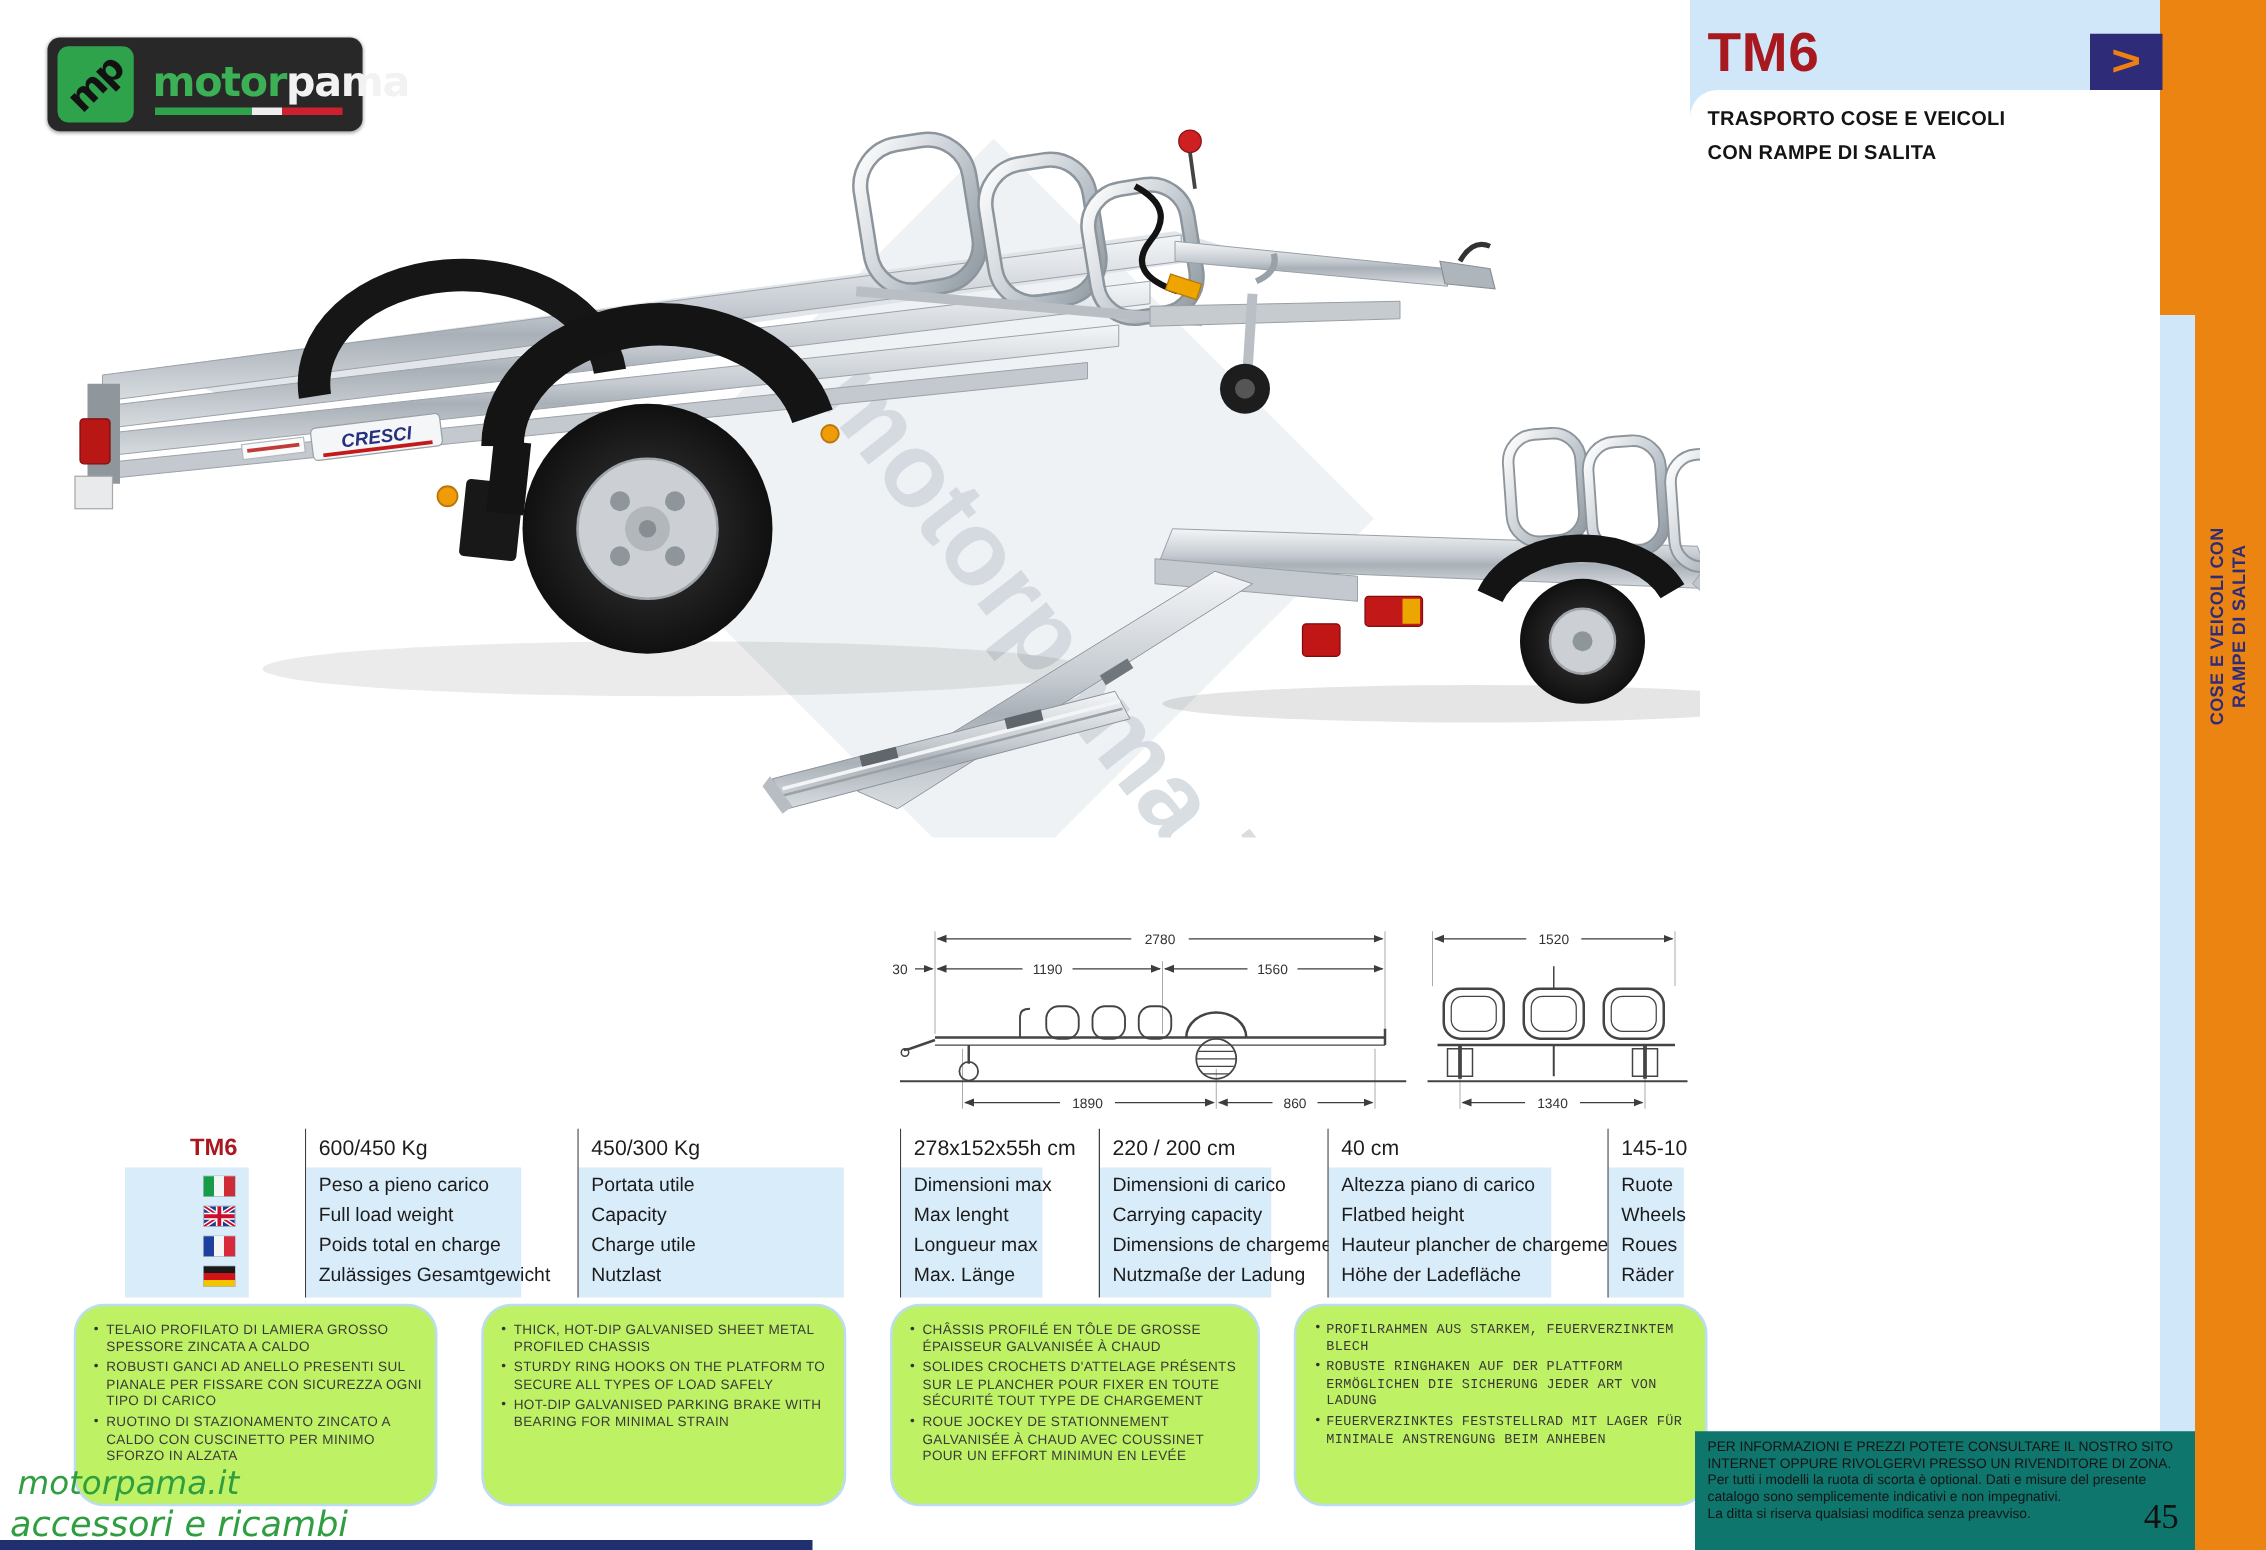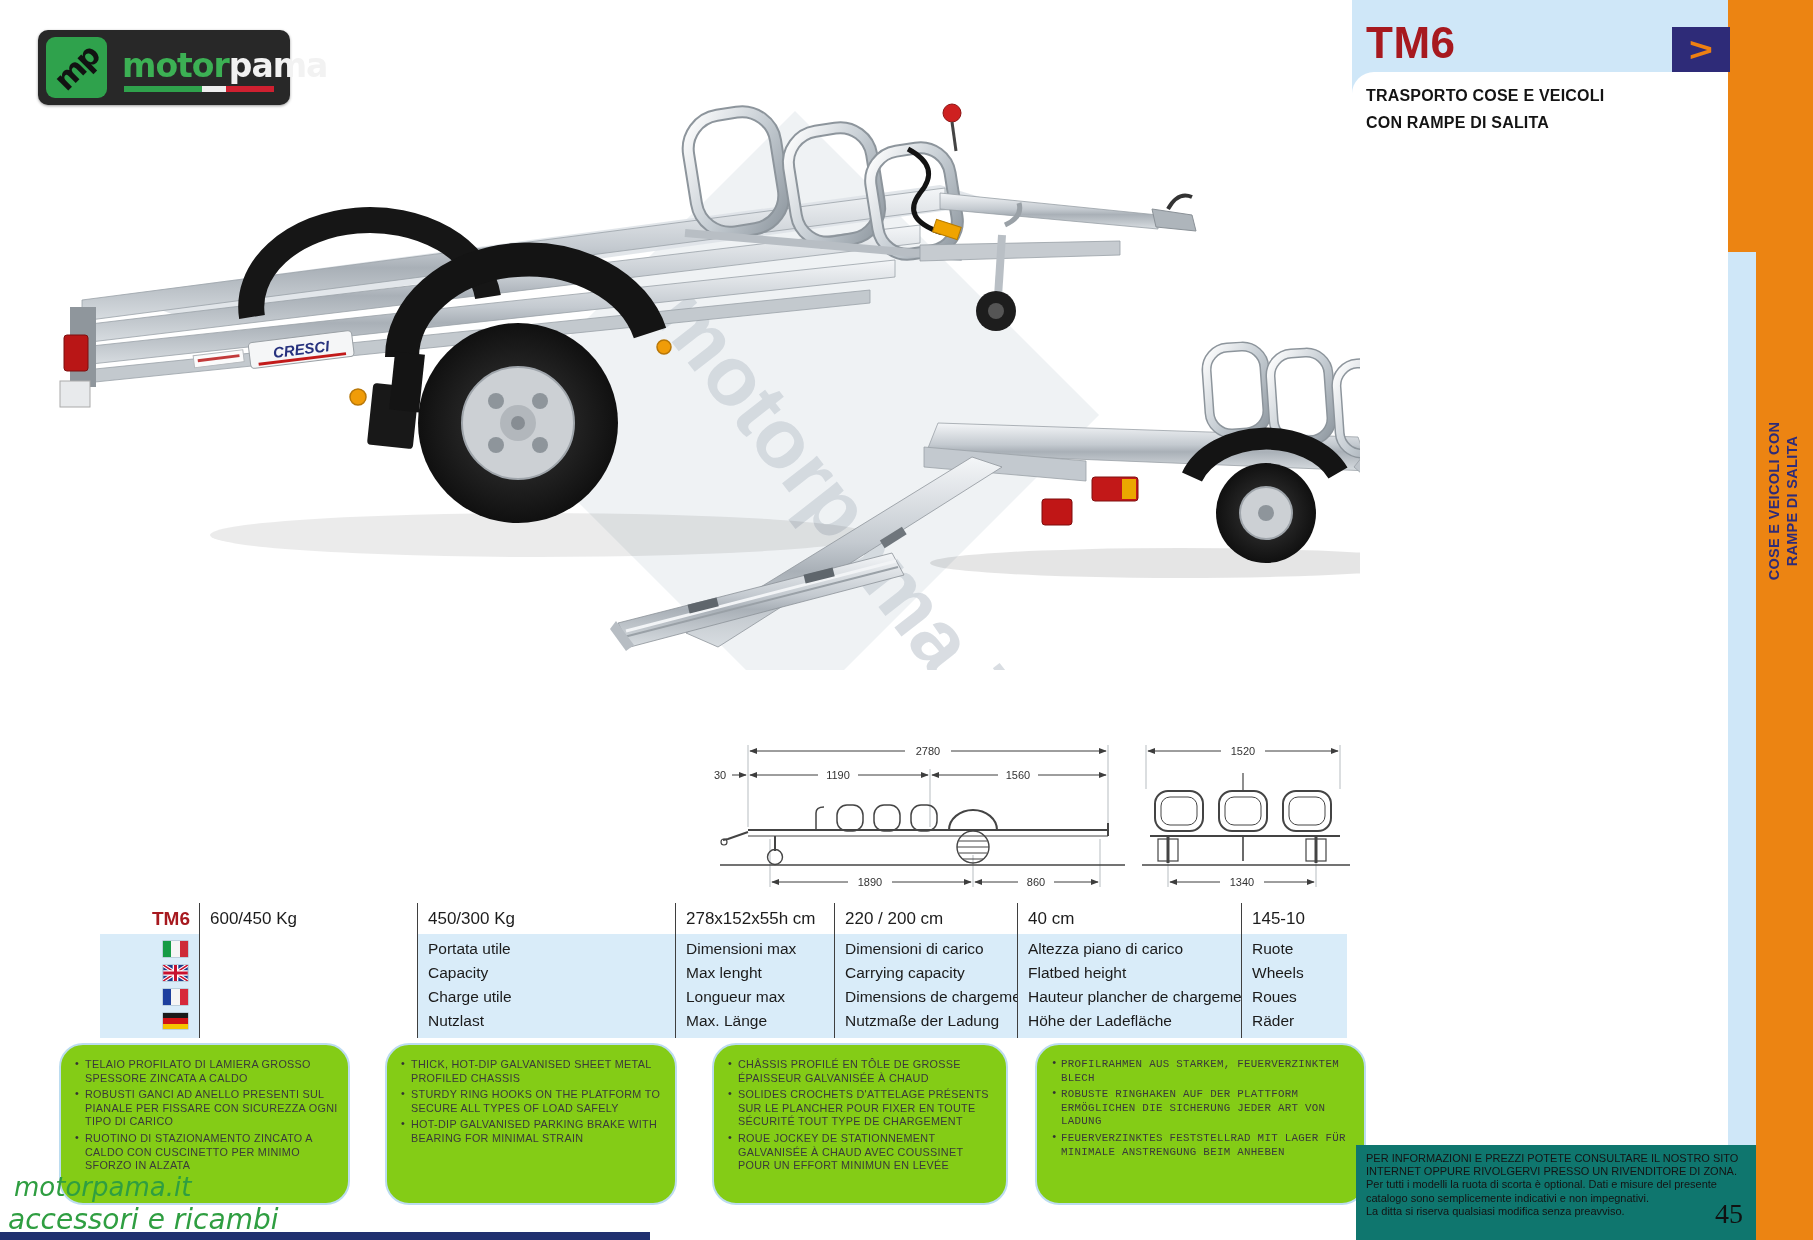--- a/index.html
+++ b/index.html
@@ -36,35 +36,35 @@
   .logo-flagbar{position:absolute;left:86px;top:56px;width:150px;height:6px;
         background:linear-gradient(90deg,#2fa24c 0 52%,#eeeeee 52% 68%,#cf2030 68% 100%);}
   
   .photo-svg{position:absolute;left:40px;top:85px;}
   .draw-svg{position:absolute;left:700px;top:735px;}
   .draw-svg text{font-family:"Liberation Sans",sans-serif;}
   
   .spec-table{position:absolute;left:100px;top:903px;display:grid;
         grid-template-columns:99px 218px 258px 159px 183px 224px 106px;}
   .col{display:flex;flex-direction:column;}
-  .col + .col{border-left:1.5px solid #3f3f3f;}
+  .col + .col{border-left:1.5px solid #3f3f3f;margin-left:45px;}
   .cell-head{height:31px;display:flex;align-items:center;padding-left:10px;
         font-size:17px;color:#1c1c1c;background:#fff;white-space:nowrap;}
   .model-cell{justify-content:flex-end;padding:0 9px 0 0;color:#a7191f;font-weight:bold;font-size:19px;}
   .col-body{background:#d9ecf9;padding:3px 0 5px;flex:1;}
   .t-row{height:24px;display:flex;align-items:center;padding-left:10px;font-size:15.5px;
         color:#1b1b1b;white-space:nowrap;}
   .flag-row{justify-content:flex-end;padding:0 11px 0 0;}
   .flag{width:25px;height:16px;display:block;box-shadow:0 0 0 .5px #9ab0bf;}
   .flag-it{background:linear-gradient(90deg,#169b46 0 33%,#f5f5f5 33% 66%,#ce2b37 66% 100%);}
   .flag-fr{background:linear-gradient(90deg,#1d3f9e 0 33%,#f5f5f5 33% 66%,#d7293b 66% 100%);}
   .flag-de{background:linear-gradient(180deg,#1a1a1a 0 34%,#d01317 34% 67%,#f5c400 67% 100%);}
   .flag-uk svg{display:block;width:25px;height:16px;}
   
-  .feat-box{position:absolute;top:1043px;height:162px;background:#84cc16;border:2px solid #bcdcf0;
+  .feat-box{position:absolute;top:1043px;height:162px;background:#bef264;border:2px solid #bcdcf0;
         border-radius:24px;padding:13px 9px 0 13px;box-sizing:border-box;}
   .feat-box ul{margin:0;padding:0;list-style:none;}
   .feat-box li{position:relative;padding-left:11px;margin-bottom:3px;font-size:10.8px;
         line-height:13.6px;letter-spacing:.3px;color:#3a3a3a;}
   .feat-box li::before{content:"\2022";position:absolute;left:1px;top:-1px;color:#333;}
   .fb-it{left:59px;width:291px;}  .fb-en{left:385px;width:292px;}
   .fb-fr{left:712px;width:296px;} .fb-de{left:1035px;width:331px;font-family:Liberation Mono, monospace;}
   
   .site-text{position:absolute;left:14px;top:1172px;font-family:"DejaVu Sans",sans-serif;
         font-style:italic;font-size:26px;color:#2f9e41;z-index:5;}
@@ -320,20 +320,26 @@
         <div class="t-row flag-row">
             <span class="flag flag-fr"></span>
           </div>
         <div class="t-row flag-row">
             <span class="flag flag-de"></span>
           </div>
       </div>
     </div>
     <div class="col">
       <div class="cell-head">600/450 Kg</div>
+      <div class="col-body">
+        <div class="t-row">Peso a pieno carico</div>
+        <div class="t-row">Full load weight</div>
+        <div class="t-row">Poids total en charge</div>
+        <div class="t-row">Zulässiges Gesamtgewicht</div>
+      </div>
     </div>
     <div class="col">
       <div class="cell-head">450/300 Kg</div>
       <div class="col-body">
         <div class="t-row">Portata utile</div>
         <div class="t-row">Capacity</div>
         <div class="t-row">Charge utile</div>
         <div class="t-row">Nutzlast</div>
       </div>
     </div>

